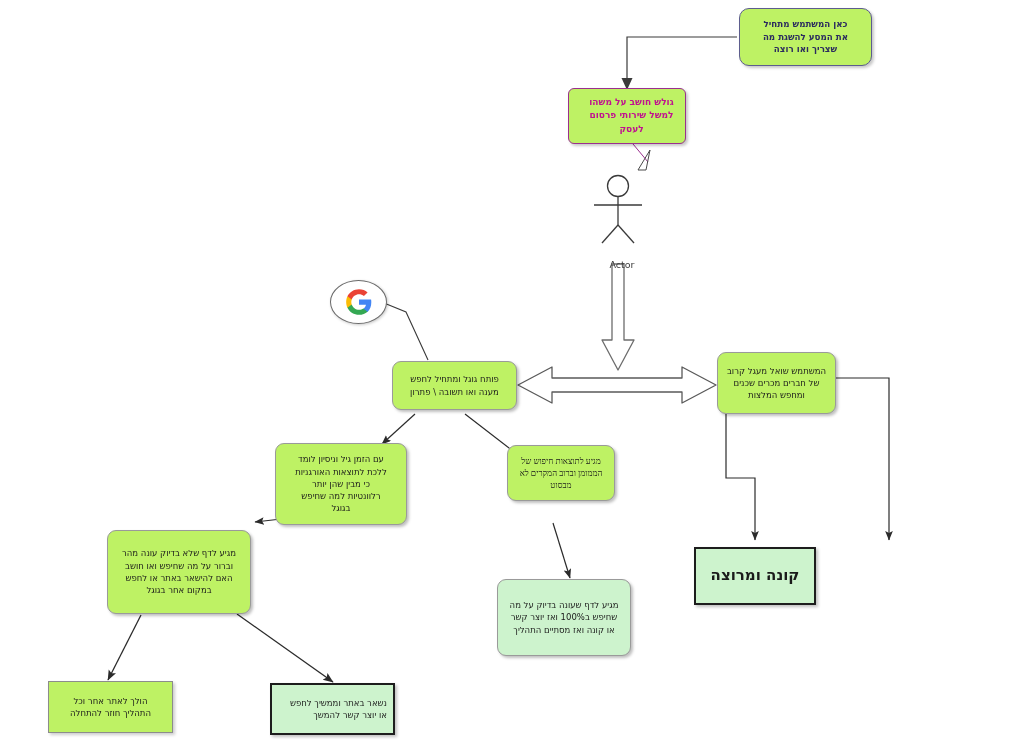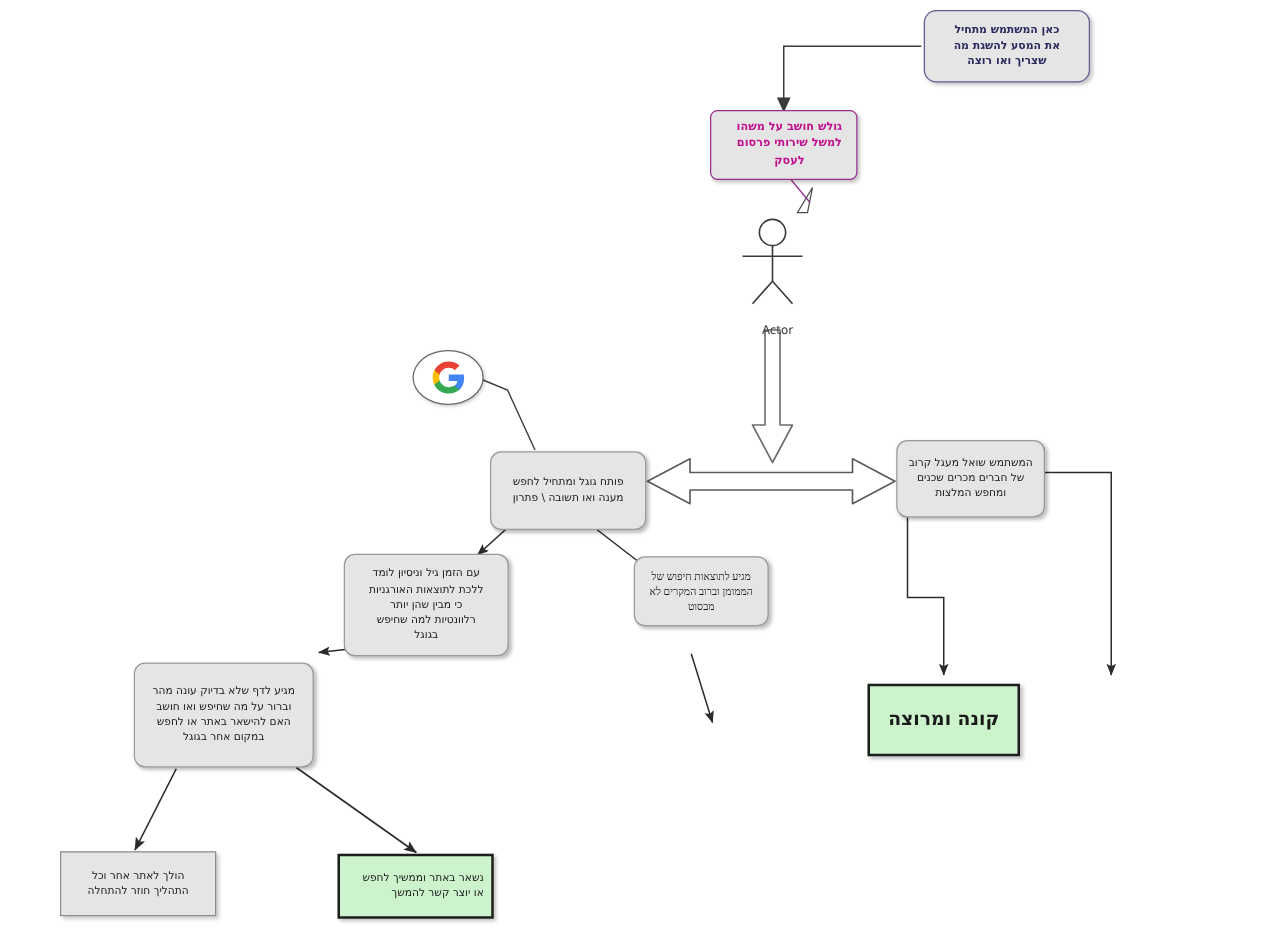--- a/index.html
+++ b/index.html
@@ -7,21 +7,21 @@
     font-family:"DejaVu Sans","Liberation Sans",sans-serif;
     width:1024px;height:752px;position:relative;overflow:hidden;
   }
   #canvas{position:absolute;left:0;top:0;width:1024px;height:752px;}
   svg.layer{position:absolute;left:0;top:0;width:1024px;height:752px;pointer-events:none;}
 
   .node{
     position:absolute;box-sizing:border-box;
     display:flex;align-items:center;justify-content:center;
     text-align:center;direction:rtl;
-    color:#1a1a1a;background:#e5e5e5;
+    color:#1a1a1a;background:#bef264;
     line-height:1.45;
     padding:4px 6px;
   }
   .node .txt{display:block;width:100%;white-space:pre-line;}
 
   
   .rounded{
     border:1px solid #9a9a9a;border-radius:9px;
     box-shadow:2px 2px 3px rgba(0,0,0,0.25);
     font-size:8.5px;
@@ -160,21 +160,21 @@
 
   <div id="google-node">
     <svg width="28" height="28" viewBox="0 0 48 48">
       <path fill="#4285F4" d="M45.1 24.5c0-1.6-.1-3.2-.4-4.7H24v9h11.9c-.5 2.8-2.1 5.1-4.4 6.7v5.6h7.1c4.2-3.8 6.5-9.5 6.5-16.6z"></path>
       <path fill="#34A853" d="M24 46c5.9 0 10.9-2 14.6-5.3l-7.1-5.6c-2 1.3-4.5 2.1-7.5 2.1-5.8 0-10.7-3.9-12.5-9.1H4.2v5.8C7.9 41.3 15.4 46 24 46z"></path>
       <path fill="#FBBC05" d="M11.5 28.1c-.5-1.4-.7-2.9-.7-4.1s.3-2.8.7-4.1v-5.8H4.2C2.8 16.9 2 20.3 2 24s.8 7.1 2.2 9.9l7.3-5.8z"></path>
       <path fill="#EA4335" d="M24 10.6c3.2 0 6.1 1.1 8.4 3.3l6.3-6.3C34.9 4 29.9 2 24 2 15.4 2 7.9 6.7 4.2 14.1l7.3 5.8C13.3 14.5 18.2 10.6 24 10.6z"></path>
     </svg>
   </div>
 
-  <div class="node rounded" style="left:392px;top:361px;width:125px;height:63px;">
+  <div class="node rounded" style="left:392px;top:361px;width:125px;height:49px;">
     <span class="txt">פותח גוגל ומתחיל לחפש
 מענה ואו תשובה \ פתרון</span>
   </div>
 
   <div class="node rounded" style="left:717px;top:352px;width:119px;height:62px;">
     <span class="txt">המשתמש שואל מעגל קרוב
 של חברים מכרים שכנים
 ומחפש המלצות</span>
   </div>
 
@@ -185,20 +185,25 @@
 רלוונטיות למה שחיפש
 בגוגל</span>
   </div>
 
   <div class="node rounded" style="left:507px;top:445px;width:108px;height:56px;font-family:Liberation Serif, serif;">
     <span class="txt">מגיע לתוצאות חיפוש של
 הממומן וברוב המקרים לא
 מבסוט</span>
   </div>
 
+  <div class="node rounded green" style="left:497px;top:579px;width:134px;height:77px;">
+    <span class="txt">מגיע לדף שעונה בדיוק על מה
+שחיפש ב100% ואז יוצר קשר
+או קונה ואז מסתיים התהליך</span>
+  </div>
 
   <div class="node rounded" style="left:107px;top:530px;width:144px;height:84px;">
     <span class="txt">מגיע לדף שלא בדיוק עונה מהר
 וברור על מה שחיפש ואו חושב
 האם להישאר באתר או לחפש
 במקום אחר בגוגל</span>
   </div>
 
   <div class="node square" style="left:48px;top:681px;width:125px;height:52px;">
     <span class="txt">הולך לאתר אחר וכל

